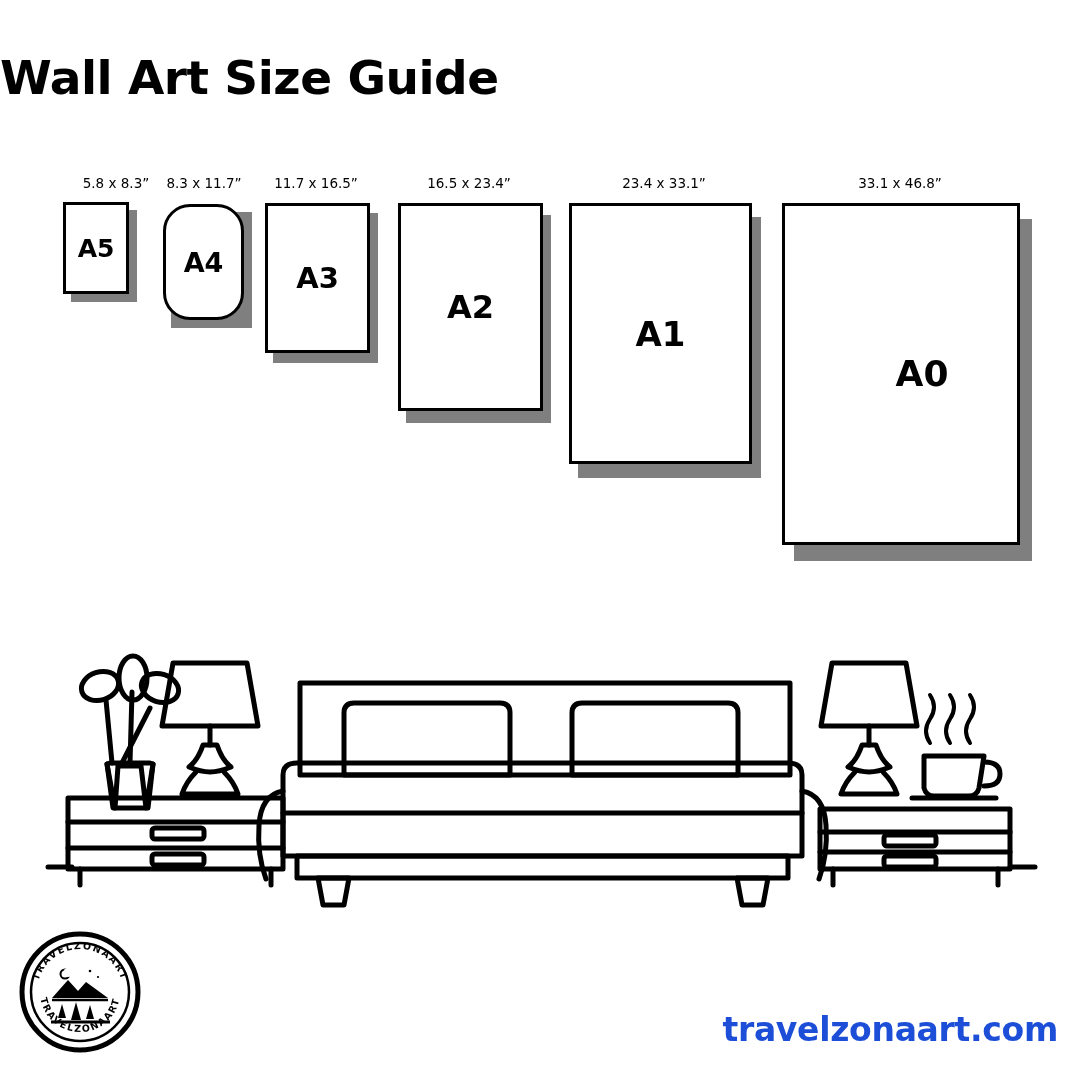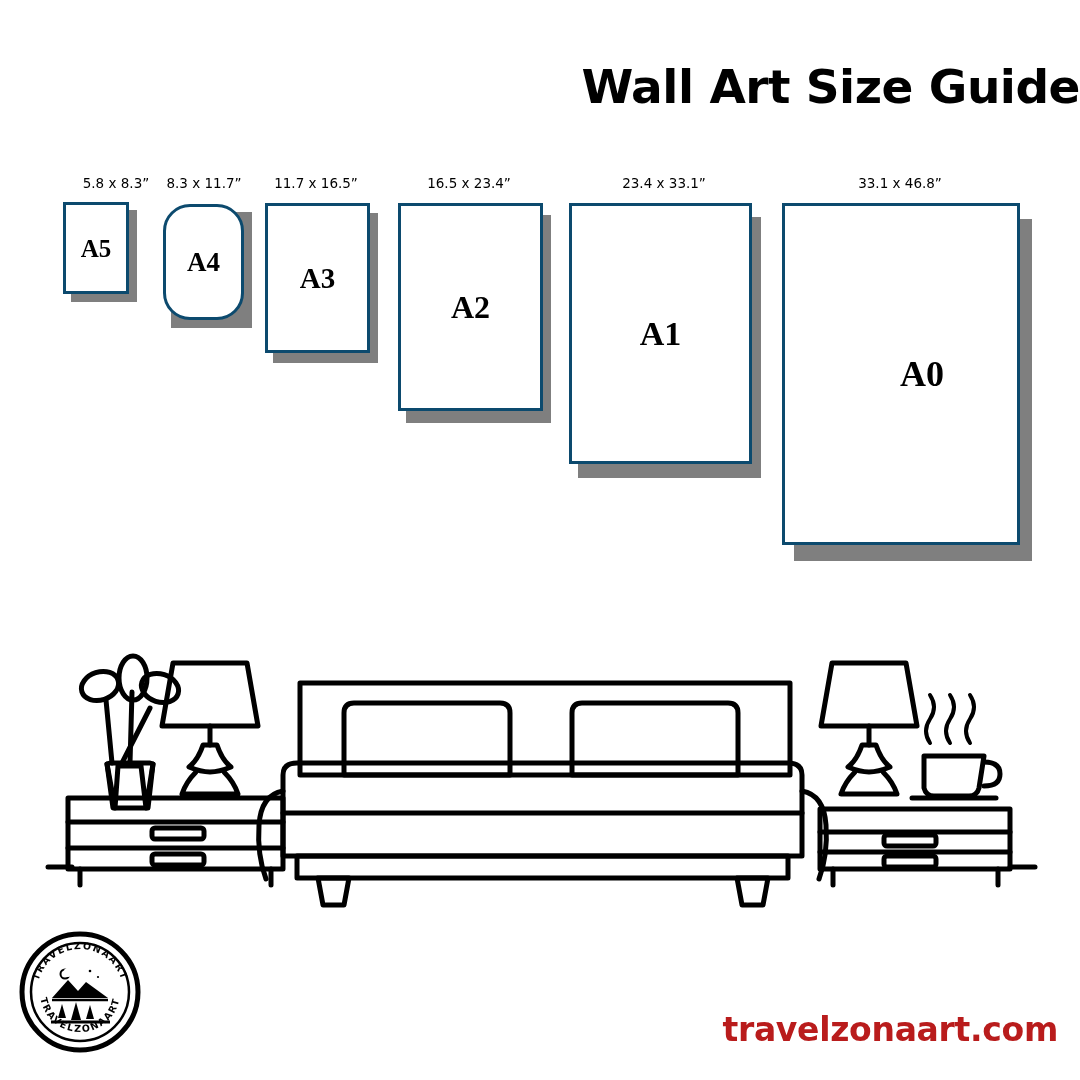--- a/index.html
+++ b/index.html
@@ -15,52 +15,50 @@
     font-family: "DejaVu Sans", "Liberation Sans", sans-serif;
     color: #111111;
   }
 
   
   #page-title {
     position: absolute;
     top: 50px;
     left: 0;
     width: 1080px;
-    text-align: right;
+    text-align: left;
     font-size: 47px;
     font-weight: bold;
     letter-spacing: -0.5px;
     color: #000;
-    margin-top: 9px;
   }
 
   
   #frames {
     position: absolute;
     left: 0;
     top: 0;
     width: 1080px;
     height: 620px;
   }
   .frame-group {
     position: absolute;
   }
   .frame-shadow {
     position: absolute;
     background: #7f7f7f;
   }
   .frame-box {
     position: absolute;
     background: #ffffff;
-    border: 3px solid #0c4a6e;
+    border: 3px solid #000000;
     box-sizing: border-box;
     display: flex;
     align-items: center;
     justify-content: center;
-    font-family: Liberation Serif, serif;
   }
   .frame-label {
     font-weight: bold;
     color: #000;
     line-height: 1;
   }
   .frame-dim {
     position: absolute;
     width: 220px;
     text-align: center;
@@ -88,21 +86,21 @@
     height: 124px;
   }
 
   
   #website {
     position: absolute;
     right: 22px;
     top: 1010px;
     font-size: 33px;
     font-weight: bold;
-    color: #b91c1c;
+    color: #1d4ed8;
     letter-spacing: -0.3px;
   }
 </style>
 </head>
 <body>
 
 <div id="page-title">Wall Art Size Guide</div>
 
 <div id="frames">
 

